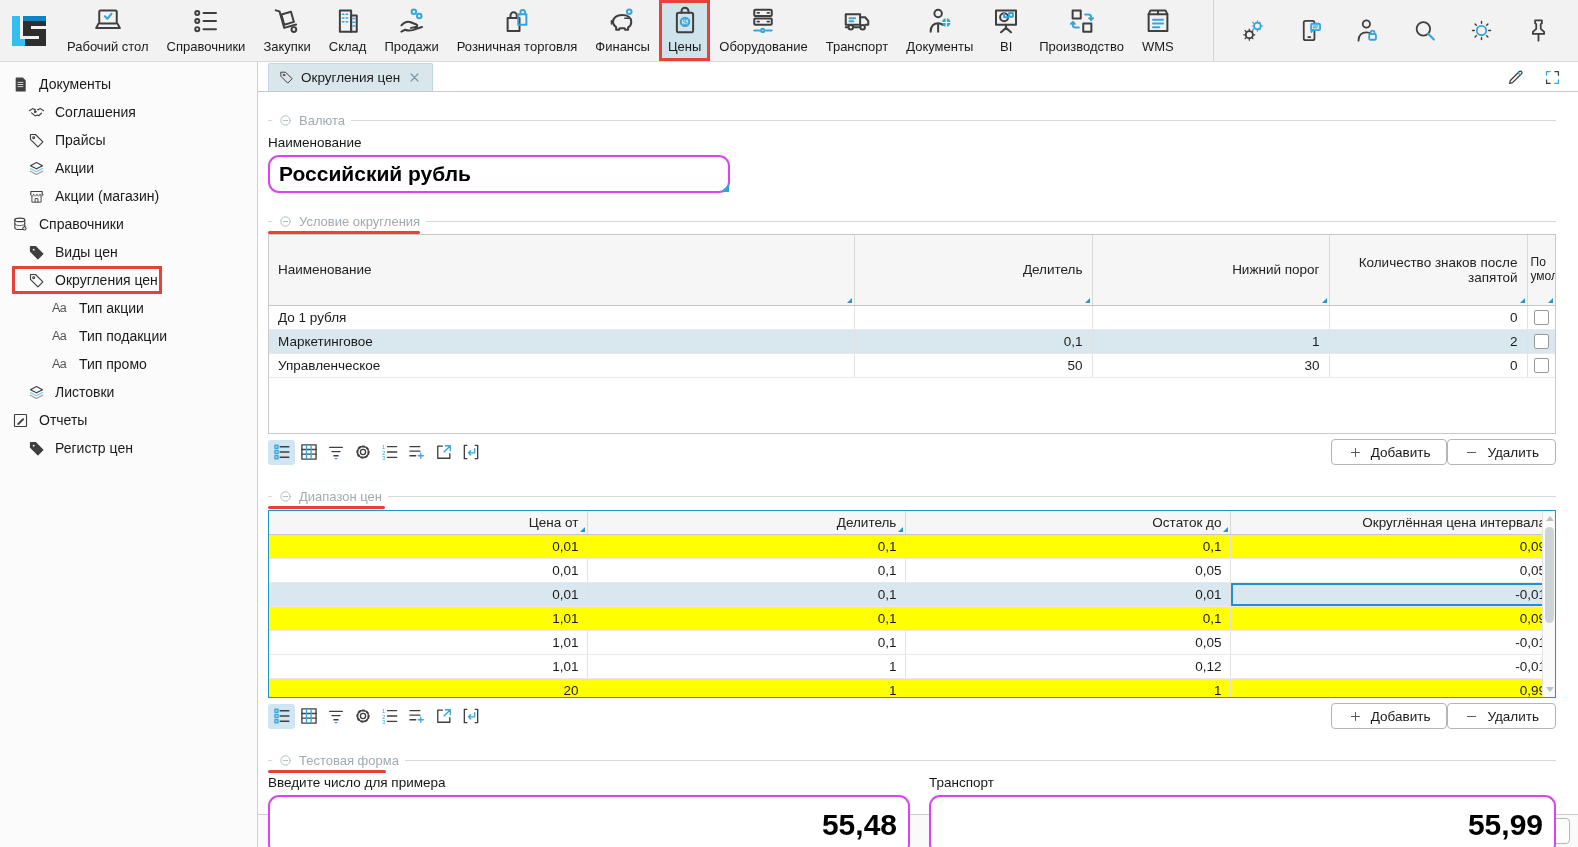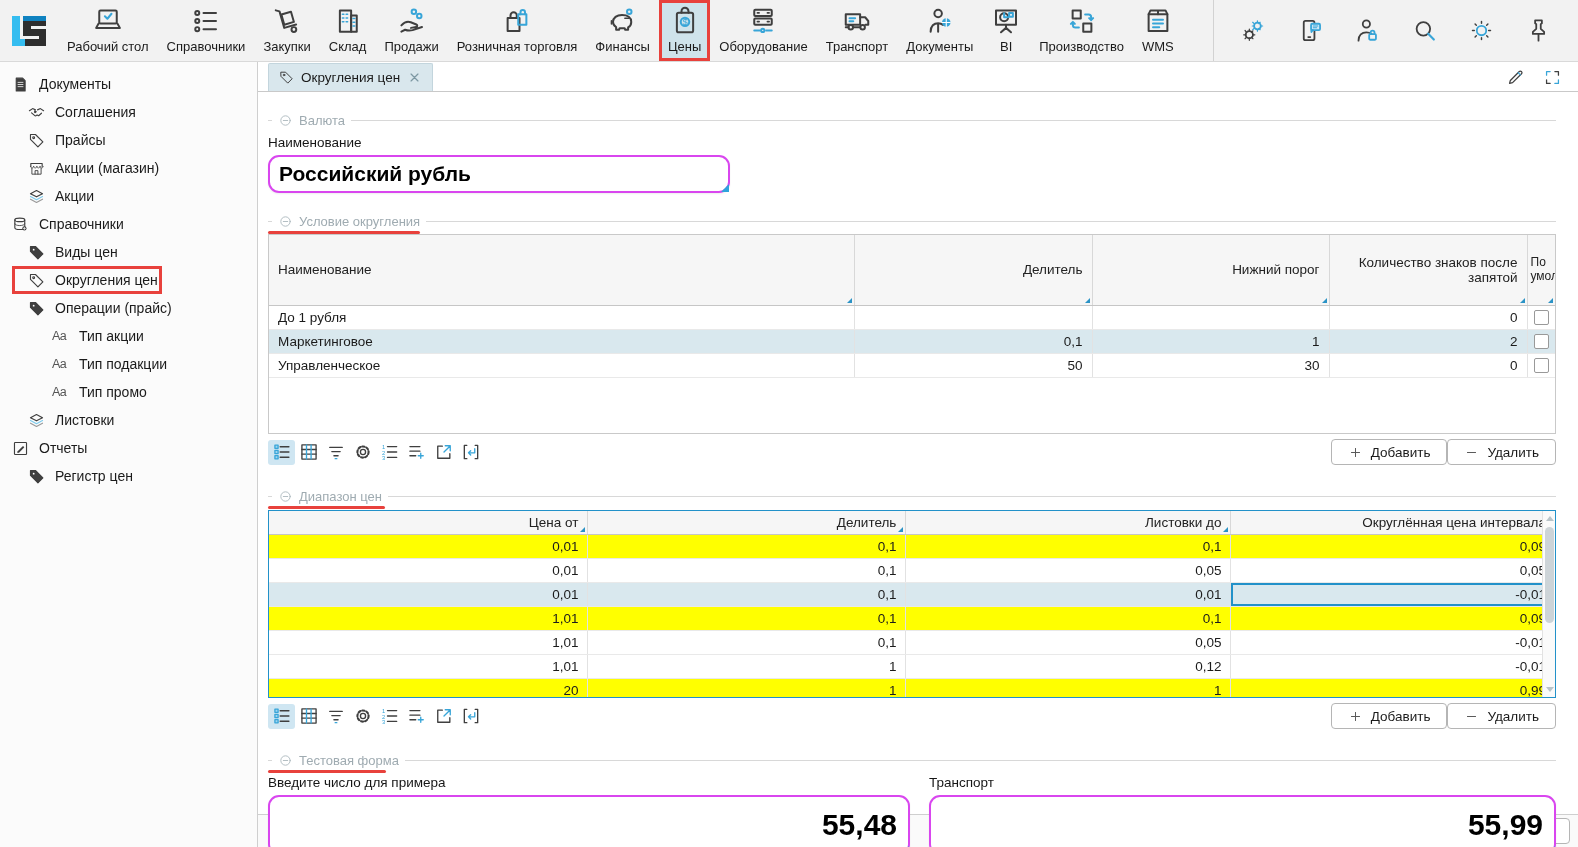--- a/index.html
+++ b/index.html
@@ -357,36 +357,36 @@
           <svg viewBox="0 0 24 24" fill="none" stroke="#3f3f3f" stroke-width="1.6" stroke-linecap="round" stroke-linejoin="round">
             <path d="M3.5 3.5h7L21 14l-7 7L3.5 10.5z"></path>
             <circle cx="8" cy="8" r="1.3"></circle>
           </svg>
         </span>
         <span>Прайсы</span>
       </div>
     <div class="side-item lvl1">
         <span class="ic">
           <svg viewBox="0 0 24 24" fill="none" stroke="#3f3f3f" stroke-width="1.6" stroke-linecap="round" stroke-linejoin="round">
+            <path d="M12 3.5l8.5 4.5L12 12.5 3.5 8z"></path>
+            <path d="M3.5 12l8.5 4.5L20.5 12" stroke="#7ecbed"></path>
+            <path d="M3.5 15.8l8.5 4.5 8.5-4.5" stroke="#9a9a9a"></path>
+          </svg>
+        </span>
+        <span>Акции</span>
+      </div>
+    <div class="side-item lvl1">
+        <span class="ic">
+          <svg viewBox="0 0 24 24" fill="none" stroke="#3f3f3f" stroke-width="1.6" stroke-linecap="round" stroke-linejoin="round">
             <path d="M4 9V5h16v4"></path>
             <path d="M3.5 9c0 1.2 1 2.2 2.3 2.2S8 10.2 8 9m0 0c0 1.2 1 2.2 2.3 2.2S12.5 10.2 12.5 9m0 0c0 1.2 1 2.2 2.2 2.2 1.3 0 2.3-1 2.3-2.2m0 0c0 1.2 1 2.2 2.2 2.2 1.3 0 2.3-1 2.3-2.2" stroke-width="1.1"></path>
             <path d="M5.5 11.5V20h13v-8.5M10 20v-5h4v5" stroke-width="1.3"></path>
           </svg>
         </span>
         <span>Акции (магазин)</span>
-      </div>
-    <div class="side-item lvl1">
-        <span class="ic">
-          <svg viewBox="0 0 24 24" fill="none" stroke="#3f3f3f" stroke-width="1.6" stroke-linecap="round" stroke-linejoin="round">
-            <path d="M12 3.5l8.5 4.5L12 12.5 3.5 8z"></path>
-            <path d="M3.5 12l8.5 4.5L20.5 12" stroke="#7ecbed"></path>
-            <path d="M3.5 15.8l8.5 4.5 8.5-4.5" stroke="#9a9a9a"></path>
-          </svg>
-        </span>
-        <span>Акции</span>
       </div>
     <div class="side-item">
         <span class="ic">
           <svg viewBox="0 0 24 24" fill="none" stroke="#3f3f3f" stroke-width="1.6" stroke-linecap="round" stroke-linejoin="round">
             <ellipse cx="11" cy="5.5" rx="7" ry="2.5"></ellipse>
             <path d="M4 5.5v11c0 1.4 3.1 2.5 7 2.5s7-1.1 7-2.5v-11"></path>
             <path d="M4 11c0 1.4 3.1 2.5 7 2.5s7-1.1 7-2.5" stroke-width="1.2"></path>
             <circle cx="17.5" cy="17.5" r="3" fill="#3f3f3f" stroke="none"></circle>
             <path d="M16 17.5h3M17.5 16v3" stroke="#fff" stroke-width="1"></path>
           </svg>
@@ -403,29 +403,20 @@
         <span>Виды цен</span>
       </div>
     <div class="side-item annotated">
         <span class="ic">
           <svg viewBox="0 0 24 24" fill="none" stroke="#3f3f3f" stroke-width="1.6" stroke-linecap="round" stroke-linejoin="round">
             <path d="M3.5 3.5h7L21 14l-7 7L3.5 10.5z"></path>
             <circle cx="8" cy="8" r="1.3"></circle>
           </svg>
         </span>
         <span>Округления цен</span>
-      </div>
-    <div class="side-item lvl1">
-        <span class="ic">
-          <svg viewBox="0 0 24 24" fill="none" stroke="#3f3f3f" stroke-width="1.6" stroke-linecap="round" stroke-linejoin="round">
-            <path d="M3.5 3.5h7L21 14l-7 7L3.5 10.5z" fill="#3f3f3f"></path>
-            <circle cx="8" cy="8" r="1.3" fill="#fff" stroke="none"></circle>
-          </svg>
-        </span>
-        <span>Операции (прайс)</span>
       </div>
     <div class="side-item lvl1">
         <span class="side-aa">Aa</span>
         <span>Тип акции</span>
       </div>
     <div class="side-item lvl1">
         <span class="side-aa">Aa</span>
         <span>Тип подакции</span>
       </div>
     <div class="side-item lvl1">
@@ -675,21 +666,21 @@
           <colgroup>
               <col style="width:315px">
               <col style="width:314px">
               <col style="width:321px">
               <col style="width:320px">
             </colgroup>
           <thead>
             <tr>
               <th><span>Цена от</span><span class="sort"></span></th>
               <th><span>Делитель</span><span class="sort"></span></th>
-              <th><span>Листовки до</span><span class="sort"></span></th>
+              <th><span>Остаток до</span><span class="sort"></span></th>
               <th><span>Округлённая цена интервала</span><span class="sort"></span></th>
             </tr>
           </thead>
           <tbody>
             <tr class="yel">
                 <td class="num">0,01</td>
                 <td class="num">0,1</td>
                 <td class="num">0,1</td>
                 <td class="num">0,09</td>
               </tr>

